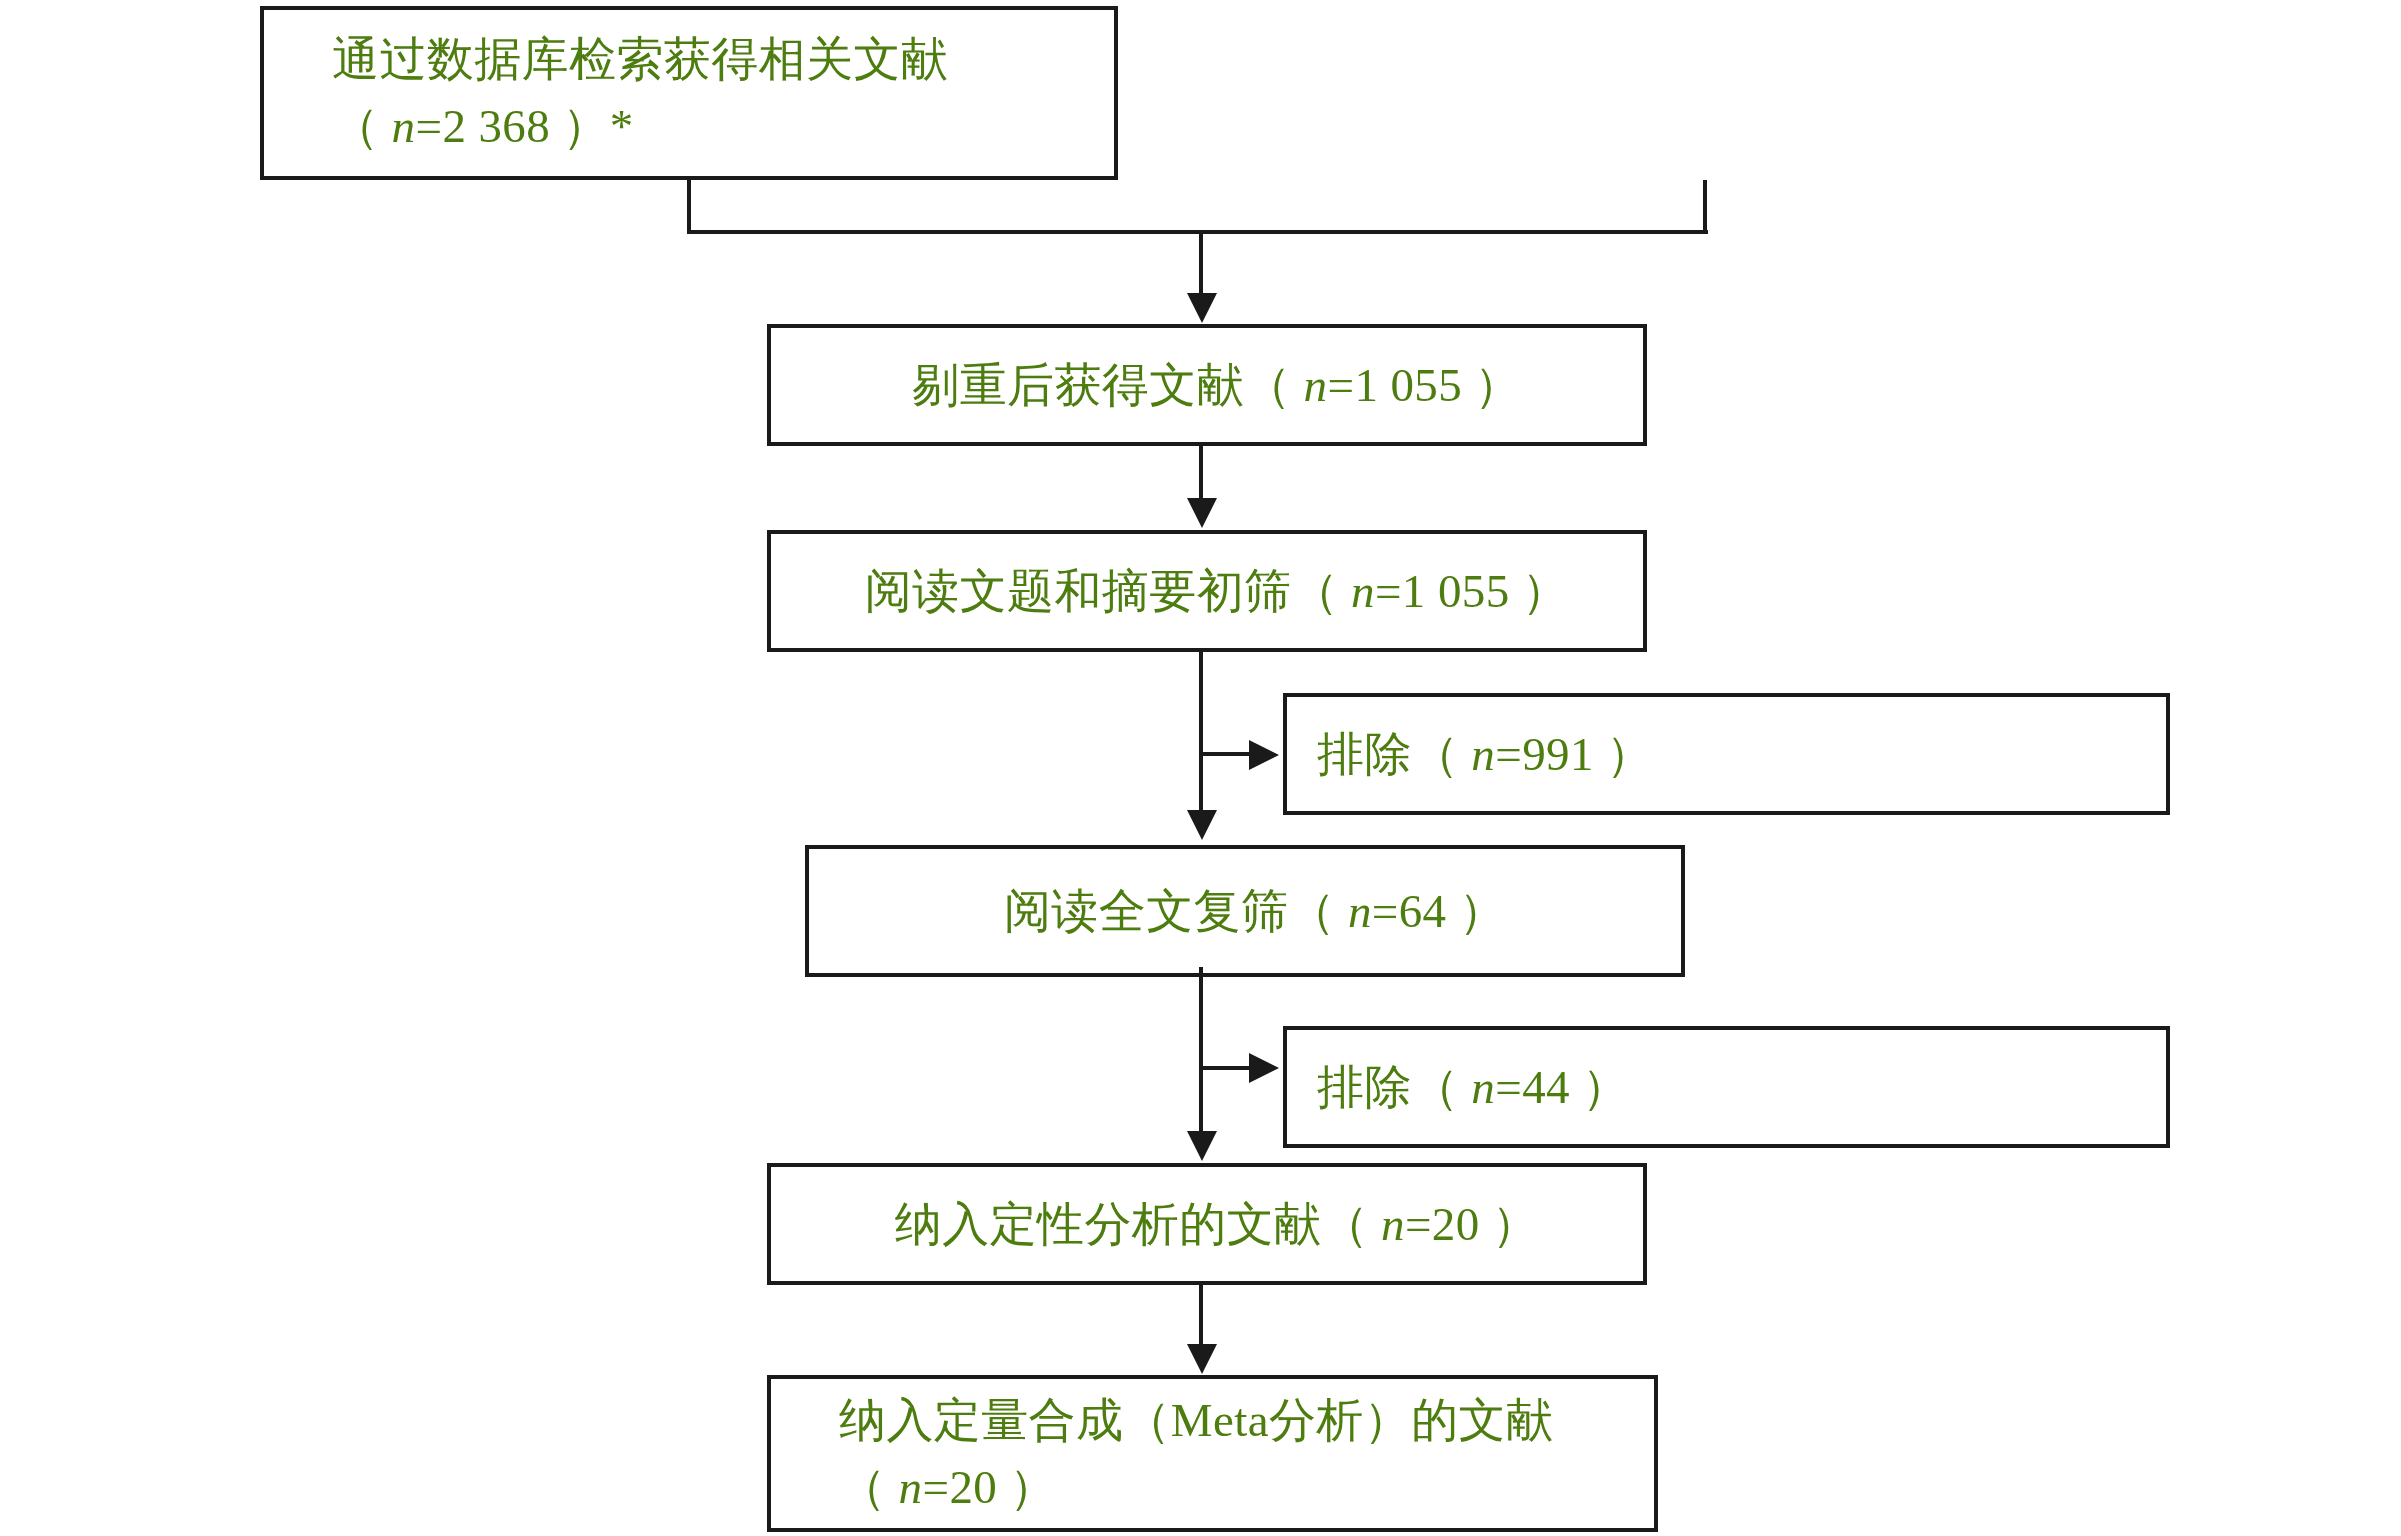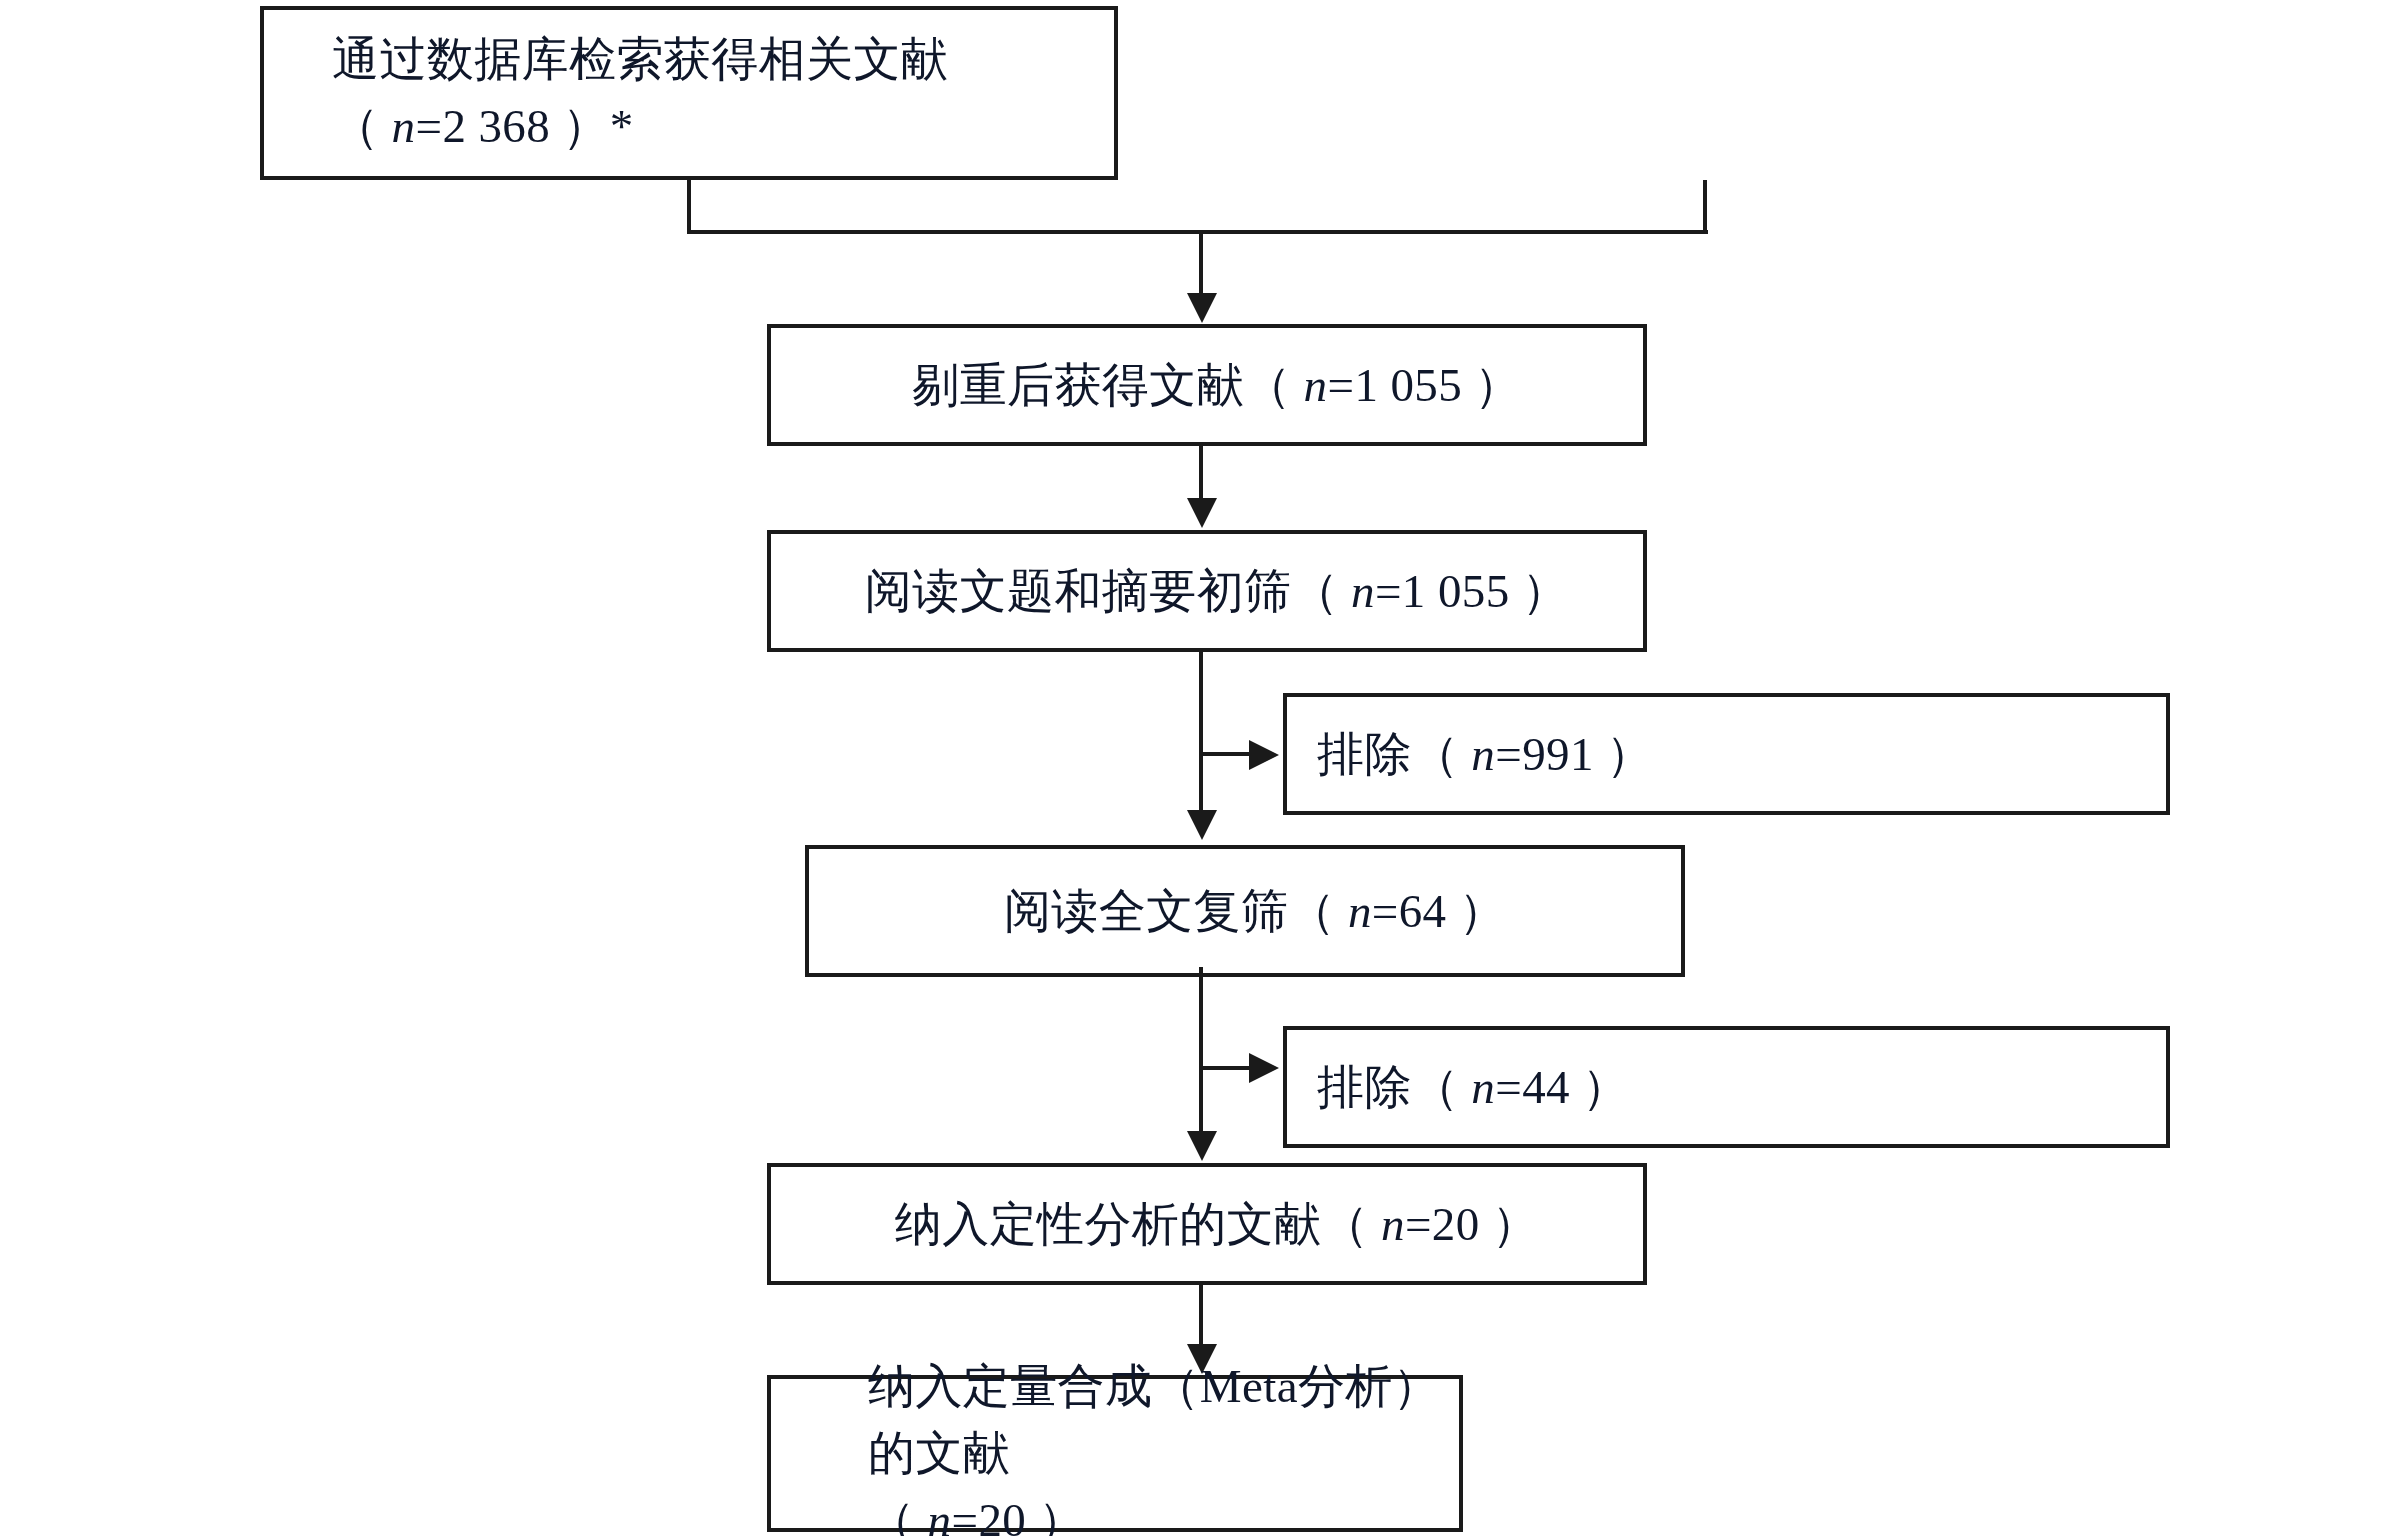--- a/index.html
+++ b/index.html
@@ -28,21 +28,21 @@
     border: 4.4px solid #1a1a1a;
     background: #ffffff;
     display: flex;
     flex-direction: column;
     justify-content: center;
   }
 
   .box-text {
     font-size: 47px;
     line-height: 1.42;
-    color: #0f172a;
+    color: #4d7c0f;
     letter-spacing: 0.4px;
     white-space: pre-line;
   }
 
   
   .flow-box.center-text .box-text {
     text-align: center;
     padding: 0 22.7px;
     margin-left: 20px;
   }
@@ -148,18 +148,18 @@
     <div class="box-text">排除（ <span class="nv">n</span>=44 ）</div>
   </div>
 
   <div class="flow-box center-text" style="left:767px; top:1163px; width:880px; height:122px;">
     <div class="box-text">纳入定性分析的文献（ <span class="nv">n</span>=20 ）</div>
   </div>
 
   <div class="vline" style="left:1199px; top:1285px; height:61px;"></div>
   <div class="arrow-down" style="left:1187px; top:1344px;"></div>
 
-  <div class="flow-box left-text" style="left:767px; top:1375px; width:696px; height:157px;padding-left:29px;">
+  <div class="flow-box left-text" style="left:767px; top:1375px; width:891px; height:157px;">
     <div class="box-text"><span>纳入定量合成（Meta分析）的文献</span><br><span>（ <span class="nv">n</span>=20 ）</span></div>
   </div>
 
 </div>
 
 
 </body></html>

